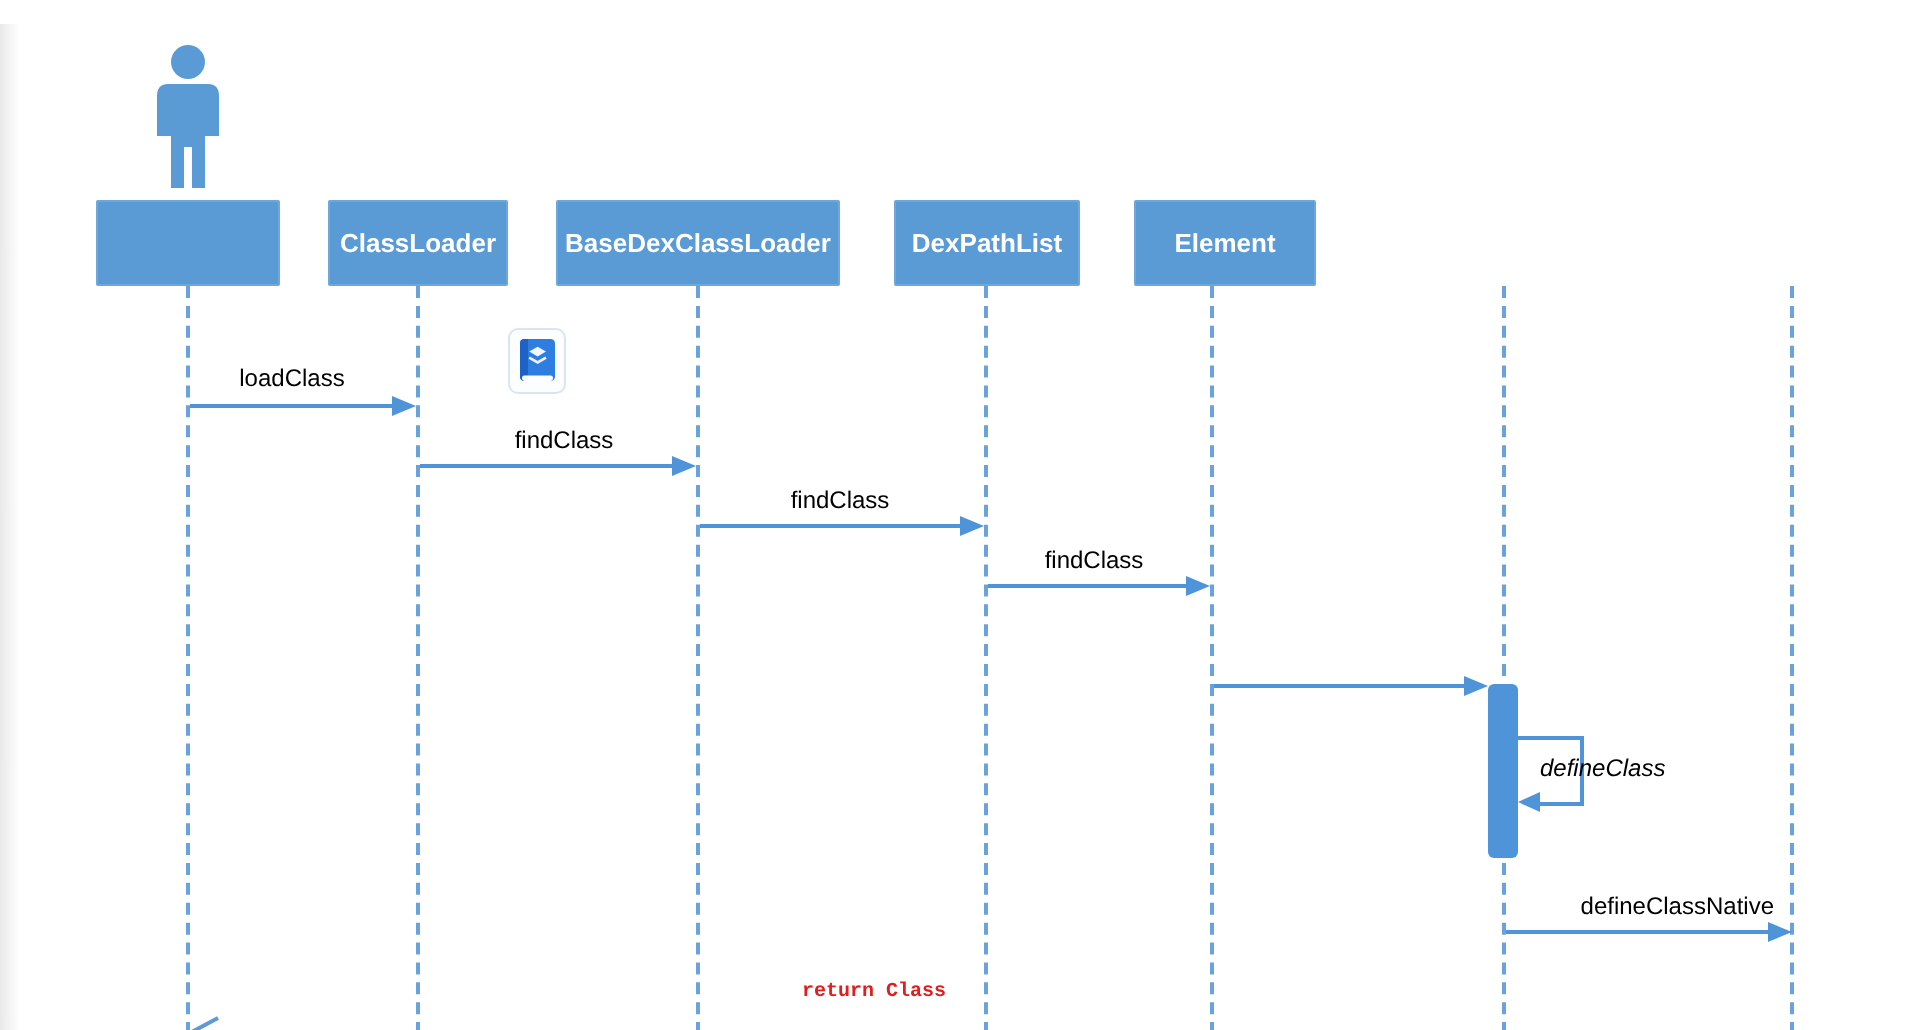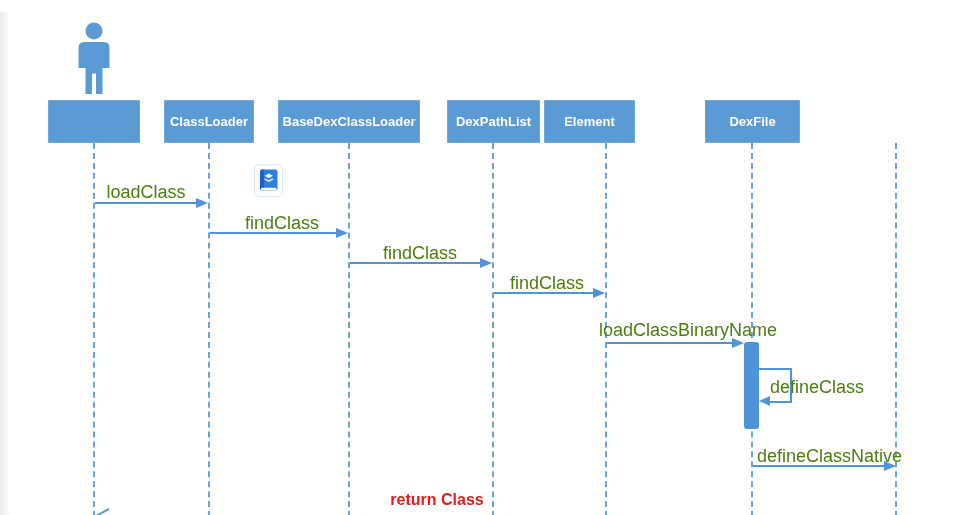--- a/index.html
+++ b/index.html
@@ -9,33 +9,33 @@
   }
   .diagram{position:relative;width:954px;height:515px;background:#fff;margin-top:12px;}
   .left-fade{position:absolute;left:0;top:0;width:10px;height:515px;
     background:linear-gradient(90deg,#e9e9e9,rgba(255,255,255,0));}
   .pbox{position:absolute;top:88px;height:43px;background:#5b9bd5;
     color:#fff;font-weight:bold;font-size:13px;display:flex;align-items:center;
     justify-content:center;border-radius:1px;
     box-shadow:inset 0 0 0 1px rgba(255,255,255,.12);}
   .lifeline{position:absolute;top:131px;height:384px;width:0;
     border-left:2px dashed #6aa3dc;}
-  .mlabel{position:absolute;font-size:18px;color:#4d7c0f;text-align:center;
+  .mlabel{position:absolute;font-size:12px;color:#000000;text-align:center;
     white-space:nowrap;}
   .mline{position:absolute;height:0;border-top:2px solid #4f93d9;}
   .vline{position:absolute;width:0;border-left:2px solid #4f93d9;}
   .head-r{position:absolute;width:0;height:0;border-top:5.5px solid transparent;
     border-bottom:5.5px solid transparent;border-left:12px solid #4f93d9;}
   .head-l{position:absolute;width:0;height:0;border-top:5.5px solid transparent;
     border-bottom:5.5px solid transparent;border-right:11px solid #4f93d9;}
   .activation{position:absolute;left:744px;top:330px;width:15px;height:87px;
     background:#4f93d9;border-radius:3px;}
   .return-line{position:absolute;height:0;border-top:2px dashed #5b9bd5;}
-  .return-label{position:absolute;font-size:16px;font-weight:600;
-    color:#e11d1d;text-align:center;white-space:nowrap;}
+  .return-label{position:absolute;font-size:10px;font-weight:600;
+    color:#e11d1d;text-align:center;white-space:nowrap;font-family:Liberation Mono, monospace;}
   .bottom-remnant{position:absolute;left:620px;top:511px;width:334px;height:0;
     border-top:3px dashed rgba(130,145,160,.28);}
   svg{display:block;}
 </style>
 </head>
 <body>
 
 <div class="diagram">
 
   <div class="left-fade"></div>
@@ -51,25 +51,22 @@
     </div>
   <div class="pbox" style="left:164px;width:90px;">
       <span>ClassLoader</span>
     </div>
   <div class="pbox" style="left:447px;width:93px;">
       <span>DexPathList</span>
     </div>
   <div class="pbox" style="left:278px;width:142px;">
       <span>BaseDexClassLoader</span>
     </div>
-  <div class="pbox" style="left:544px;width:91px;">
+  <div class="pbox" style="left:567px;width:91px;">
       <span>Element</span>
-    </div>
-  <div class="pbox" style="left:705px;width:95px;">
-      <span>DexFile</span>
     </div>
 
   <div class="lifeline" style="left:93px;"></div>
   <div class="lifeline" style="left:208px;"></div>
   <div class="lifeline" style="left:348px;"></div>
   <div class="lifeline" style="left:492px;"></div>
   <div class="lifeline" style="left:605px;"></div>
   <div class="lifeline" style="left:751px;"></div>
   <div class="lifeline" style="left:895px;"></div>
 
@@ -91,31 +88,30 @@
   <div class="head-r" style="left:336px;top:216px;"></div>
 
   <div class="mlabel" style="left:380px;top:231px;width:80px;">findClass</div>
   <div class="mline" style="left:350px;top:250px;width:130px;"></div>
   <div class="head-r" style="left:480px;top:246px;"></div>
 
   <div class="mlabel" style="left:507px;top:261px;width:80px;">findClass</div>
   <div class="mline" style="left:494px;top:280px;width:99px;"></div>
   <div class="head-r" style="left:593px;top:276px;"></div>
 
-  <div class="mlabel" style="left:599px;top:308px;width:160px;">loadClassBinaryName</div>
   <div class="mline" style="left:607px;top:330px;width:125px;"></div>
   <div class="head-r" style="left:732px;top:326px;"></div>
 
   <div class="activation"></div>
 
   <div class="mline" style="left:759px;top:356px;width:33px;"></div>
   <div class="vline" style="left:790px;top:356px;height:35px;"></div>
   <div class="mline" style="left:770px;top:389px;width:22px;"></div>
   <div class="head-l" style="left:759px;top:384px;"></div>
-  <div class="mlabel" style="left:770px;top:365px;width:90px;text-align:left;">defineClass</div>
+  <div class="mlabel" style="left:770px;top:365px;width:90px;text-align:left;font-style:italic;">defineClass</div>
 
   <div class="mlabel" style="left:757px;top:434px;width:130px;text-align:right;">defineClassNative</div>
   <div class="mline" style="left:753px;top:453px;width:131px;"></div>
   <div class="head-r" style="left:884px;top:449px;"></div>
 
   <div class="return-label" style="left:382px;top:479px;width:110px;">return Class</div>
   <div class="return-line" style="left:97px;top:503px;width:799px;"></div>
   <svg style="position:absolute;left:92px;top:495px;" width="20" height="20" viewBox="0 0 20 20">
     <path d="M17 2 L2 10 L17 18" fill="none" stroke="#5b9bd5" stroke-width="2"></path>
   </svg>

